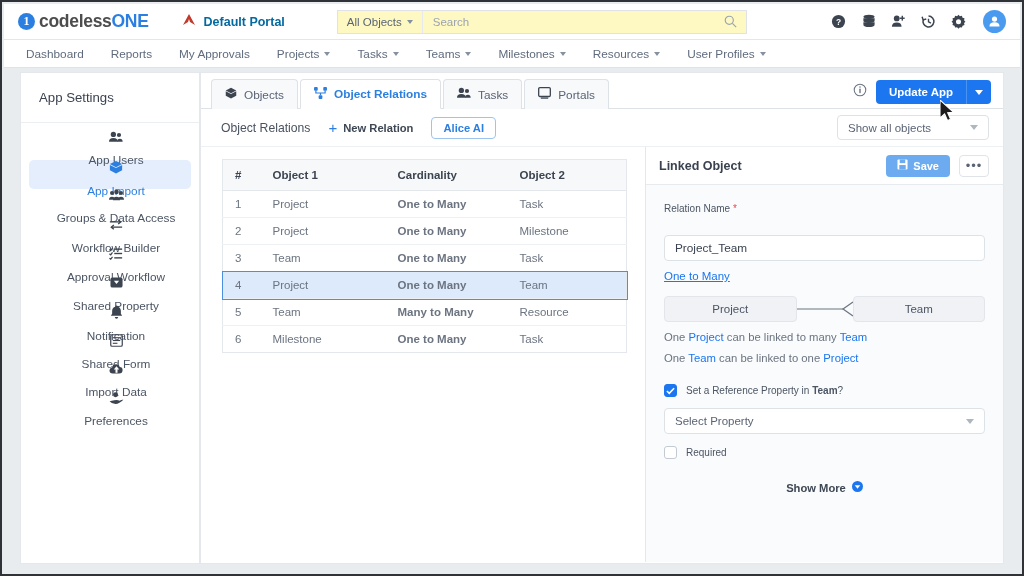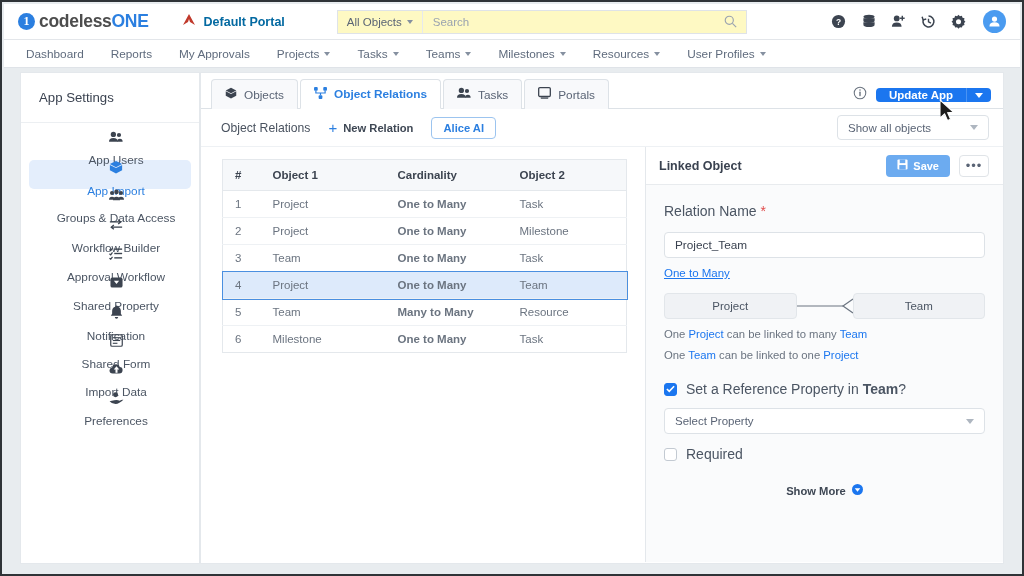--- a/index.html
+++ b/index.html
@@ -112,21 +112,21 @@
   .tab {
     height: 30px; display: flex; align-items: center; gap: 7px;
     padding: 0 13px; font-size: 11.8px; color: #5a6475;
     border: 1px solid #dde2e7; border-bottom: none;
     border-radius: 4px 4px 0 0; background: #f8f9fb;
     margin-right: 2px; cursor: pointer; position: relative; top: 1px;
   }
   .tab.active { background: #fff; color: #2b7fe0; font-weight: bold; border-bottom: 1px solid #fff; }
   .tab-actions { margin-left: auto; display: flex; align-items: center; gap: 9px; padding-right: 12px; padding-bottom: 4px; }
   .update-btn {
-    height: 14px; background: #1b76ef; color: #fff;
+    height: 24px; background: #1b76ef; color: #fff;
     font-size: 11.5px; font-weight: bold; border-radius: 4px;
     display: flex; align-items: center; cursor: pointer;
   }
   .update-btn .lbl { padding: 0 13px; }
   .update-btn .split { border-left: 1px solid #4a93f3; padding: 0 8px; display:flex; align-items:center; height:100%; }
 
   .subrow {
     height: 38px; display: flex; align-items: center; padding-left: 20px; gap: 18px;
     border-bottom: 1px solid #eef1f4;
   }
@@ -183,21 +183,21 @@
     height: 22px; padding: 0 11px; font-size: 11px; font-weight: bold;
     display: flex; align-items: center; gap: 5px; cursor: pointer;
   }
   .dots-btn {
     margin-left: 9px; width: 30px; height: 22px;
     border: 1px solid #e0e4e8; border-radius: 4px; background: #fff;
     display: flex; align-items: center; justify-content: center;
     color: #5a6475; font-size: 13px; letter-spacing: 1px; cursor: pointer;
   }
   .rp-body { padding: 18px 18px 0 18px; }
-  .fld-label { font-size: 14px; color: #4b5563; margin-bottom: 13px; }
+  .fld-label { font-size: 10px; color: #4b5563; margin-bottom: 21px; }
   .req { color: #e04b4b; }
   .txtinput {
     width: 100%; height: 26px; border: 1px solid #dde2e7; border-radius: 4px;
     background: #fff; font-size: 11.8px; color: #3a4250; padding: 0 10px;
     font-family: "Liberation Sans", sans-serif; outline: none;
   }
   .link-card {
     display: inline-block; margin-top: 9px; font-size: 11.5px;
     color: #1b76ef; text-decoration: underline; cursor: pointer;
   }
@@ -206,21 +206,21 @@
     flex: 1; height: 26px; background: #f0f2f5; border: 1px solid #e2e6ea;
     border-radius: 4px; display: flex; align-items: center; justify-content: center;
     font-size: 11.5px; color: #4b5563;
   }
   .dconn { width: 56px; height: 26px; display: flex; align-items: center; }
   .desc { font-size: 11.3px; color: #6b7480; margin-top: 9px; }
   .desc .b { color: #1b76ef; }
   .chkrow { display: flex; align-items: center; gap: 9px; margin-top: 20px; }
   .chk { width: 13px; height: 13px; border-radius: 3px; border: 1px solid #c3cad2; background:#fff; }
   .chk.on { background: #1b76ef; border-color: #1b76ef; display:flex; align-items:center; justify-content:center; }
-  .chklbl { font-size: 14px; color: #4b5563; }
+  .chklbl { font-size: 10px; color: #4b5563; }
   .selprop {
     margin-top: 11px; width: 100%; height: 26px;
     border: 1px solid #dde2e7; border-radius: 4px; background: #fff;
     display: flex; align-items: center; padding: 0 10px;
     font-size: 11.5px; color: #5a6475; cursor: pointer;
   }
   .selprop .caret2 {
     margin-left: auto; width: 0; height: 0;
     border-left: 4px solid transparent; border-right: 4px solid transparent;
     border-top: 5px solid #aeb6c0;

